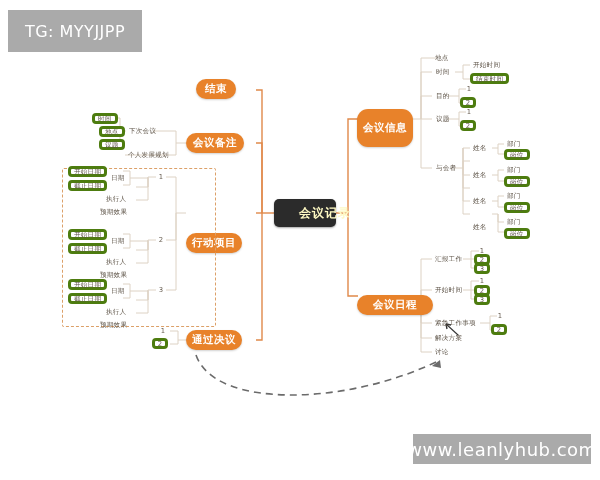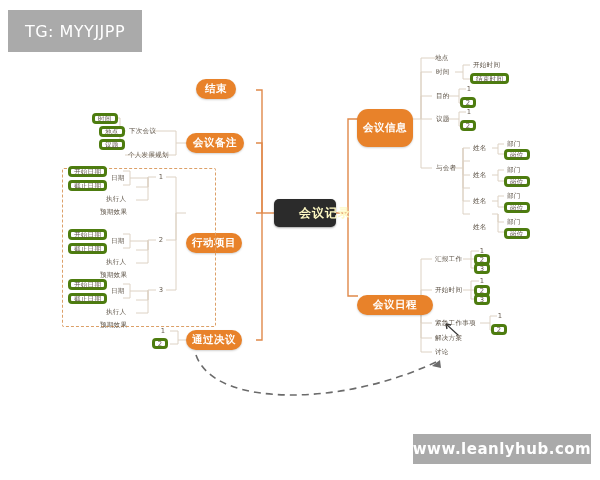--- a/index.html
+++ b/index.html
@@ -11,21 +11,21 @@
   #canvas{position:absolute;left:0;top:0;width:600px;height:480px;}
   svg.wires{position:absolute;left:0;top:0;width:600px;height:480px;pointer-events:none;}
 
   
   .wm{
     position:absolute;background:#aaaaaa;color:#ffffff;
     display:flex;align-items:center;justify-content:center;
     letter-spacing:.5px;
   }
   #wm-top{left:8px;top:10px;width:134px;height:42px;font-size:16px;}
-  #wm-bottom{left:413px;top:434px;width:178px;height:30px;font-size:15px;font-weight:bold;}
+  #wm-bottom{left:413px;top:434px;width:178px;height:30px;font-size:18px;}
 
   
   .node{position:absolute;box-sizing:border-box;white-space:nowrap;}
 
   .root{
     background:#2b2b2b;color:#fef9c3;border-radius:5px;
     font-size:12px;font-weight:bold;letter-spacing:1px;
     display:flex;align-items:center;justify-content:center;
     box-shadow:0 1px 2px rgba(0,0,0,.35);
     padding-left:40px;

